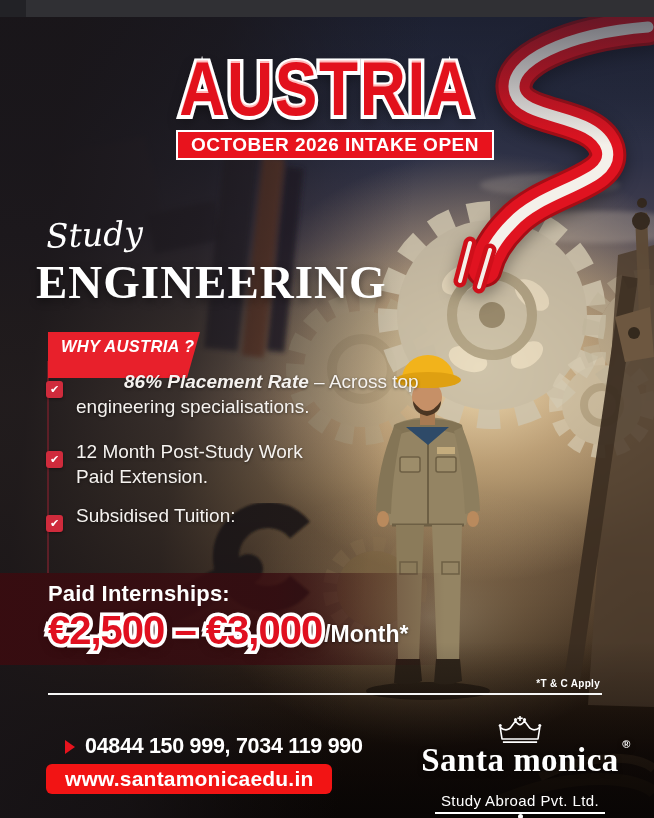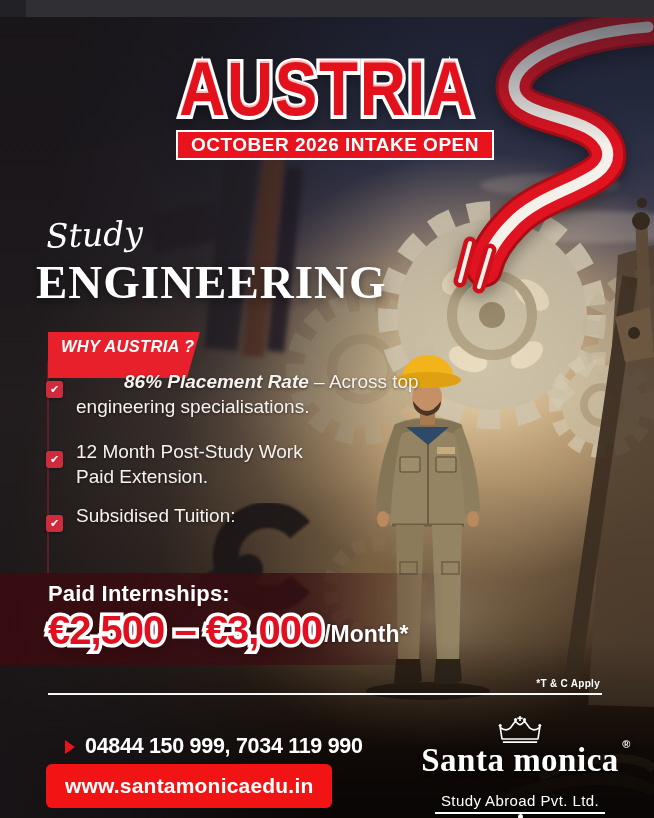--- a/index.html
+++ b/index.html
@@ -68,21 +68,21 @@
   .per-month { color:#fff; font-weight:700; font-size:23px; padding-bottom:5px; margin-left:2px; text-shadow:0 1px 3px rgba(0,0,0,.5); }
 
   
   .terms { position:absolute; right:54px; top:661px; color:#fff; font-weight:700; font-size:10px; letter-spacing:.3px; z-index:6; }
   .divider { position:absolute; left:48px; top:676px; width:554px; height:2px; background:#f7f7f7; z-index:6; }
 
   
   .phone-row { position:absolute; left:46px; top:717px; display:flex; align-items:center; z-index:7;margin-left:19px; }
   .phone-arrow { width:0; height:0; border-left:10px solid #e8131d; border-top:7px solid transparent; border-bottom:7px solid transparent; margin-right:10px; }
   .phone { color:#fff; font-weight:700; font-size:21.5px; letter-spacing:-.3px; white-space:nowrap; }
-  .site-pill { position:absolute; left:46px; top:747px; background:#f21414; border-radius:6px; padding:10px 19px; z-index:7;text-align:right; }
+  .site-pill { position:absolute; left:46px; top:747px; background:#f21414; border-radius:6px; padding:3px 19px; z-index:7;text-align:right; }
   .site-pill span { color:#fff; font-size:21px; font-weight:600; letter-spacing:.2px; }
 
   .logo { position:absolute; right:8px; top:697px; width:252px; text-align:center; color:#fff; z-index:7; }
   .logo .crown { display:block; margin:0 auto -3px auto; }
   .brand-row { position:relative; display:inline-block; font-family:"Liberation Serif", serif; font-weight:700;
     font-size:33px; line-height:1.05; letter-spacing:.5px; text-shadow:0 2px 5px rgba(0,0,0,.5); }
   .brand-reg { position:absolute; right:-12px; top:-4px; font-size:11px; font-family:"Liberation Sans", sans-serif; }
   .tagline { display:inline-block; font-weight:400; font-size:15px; letter-spacing:.4px; padding:0 6px 3px 6px;
     border-bottom:2px solid #fff; position:relative; margin-top:14px; }
   .tagline::after { content:""; position:absolute; left:50%; bottom:-7px; width:5px; height:5px; margin-left:-2px;

